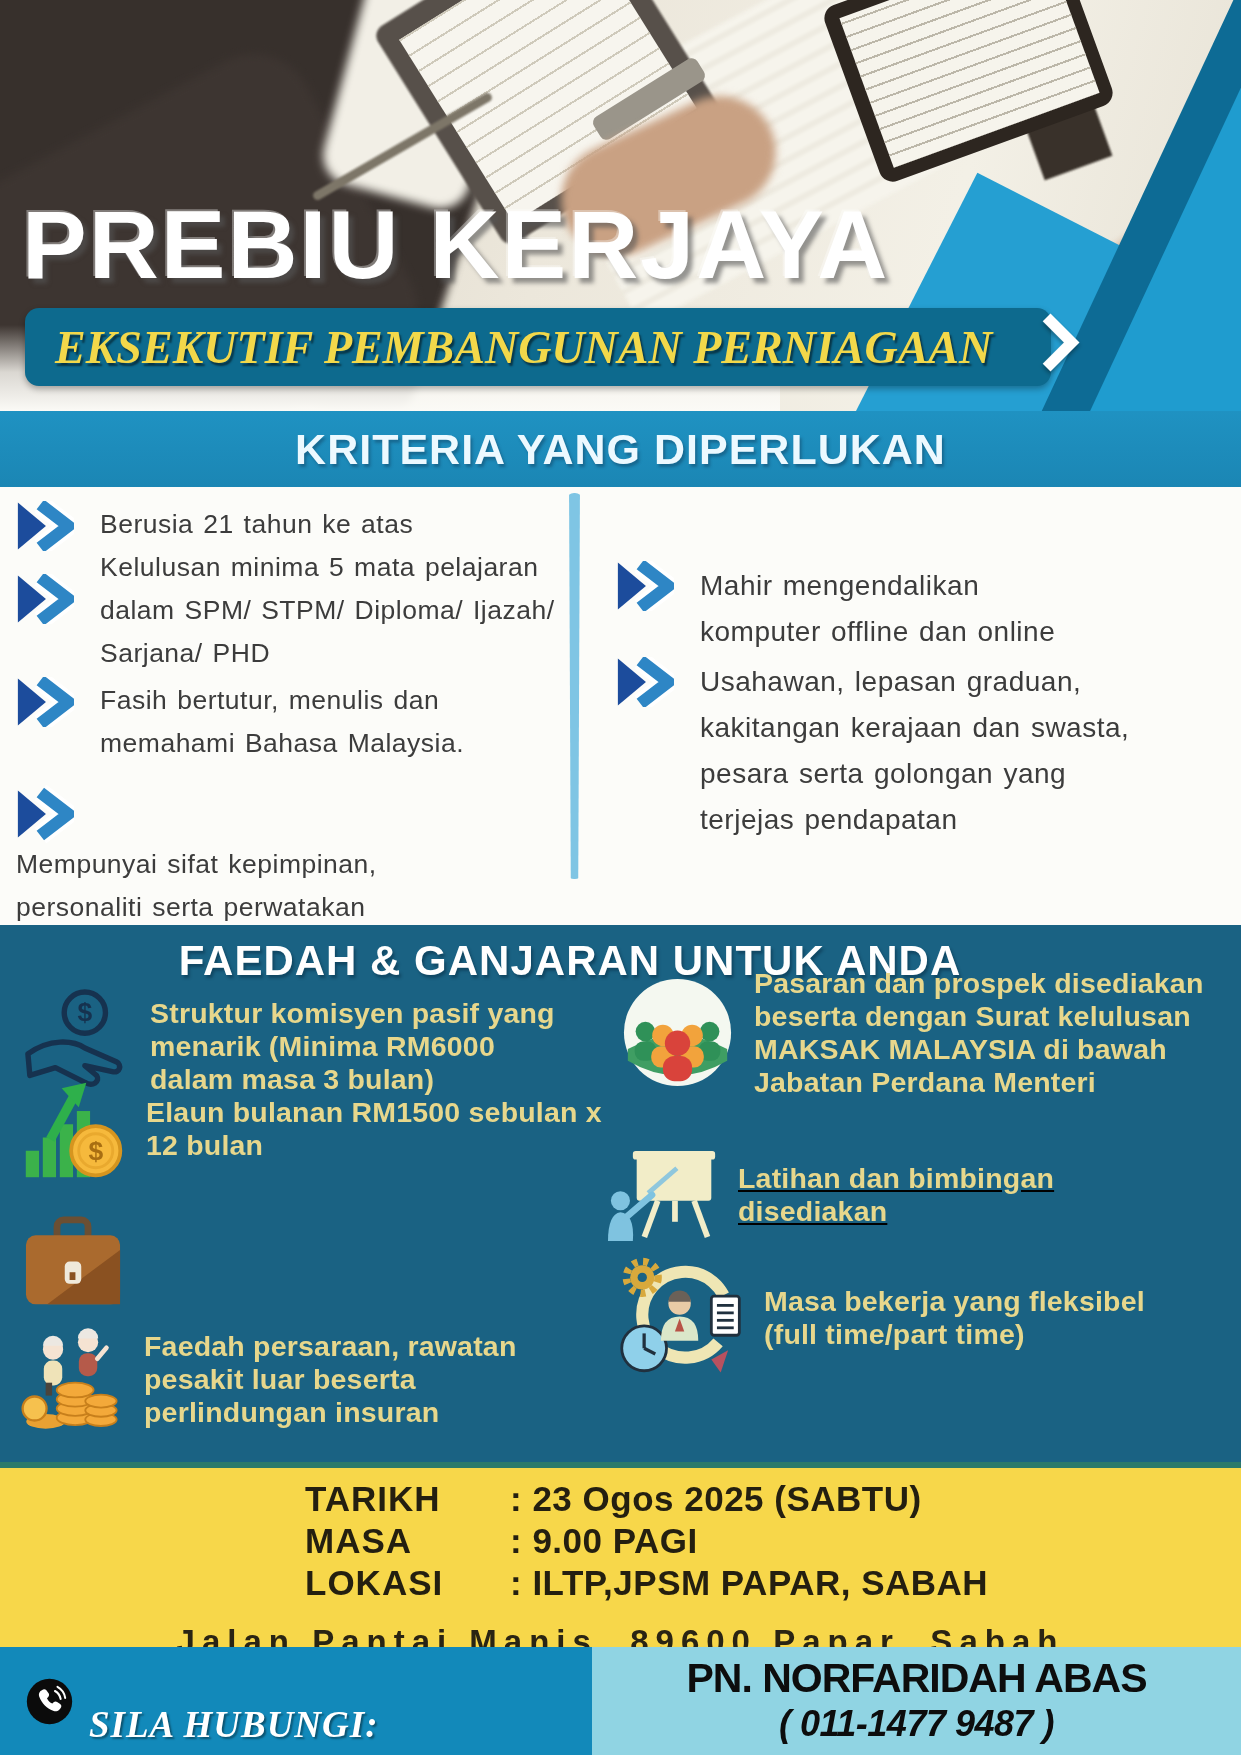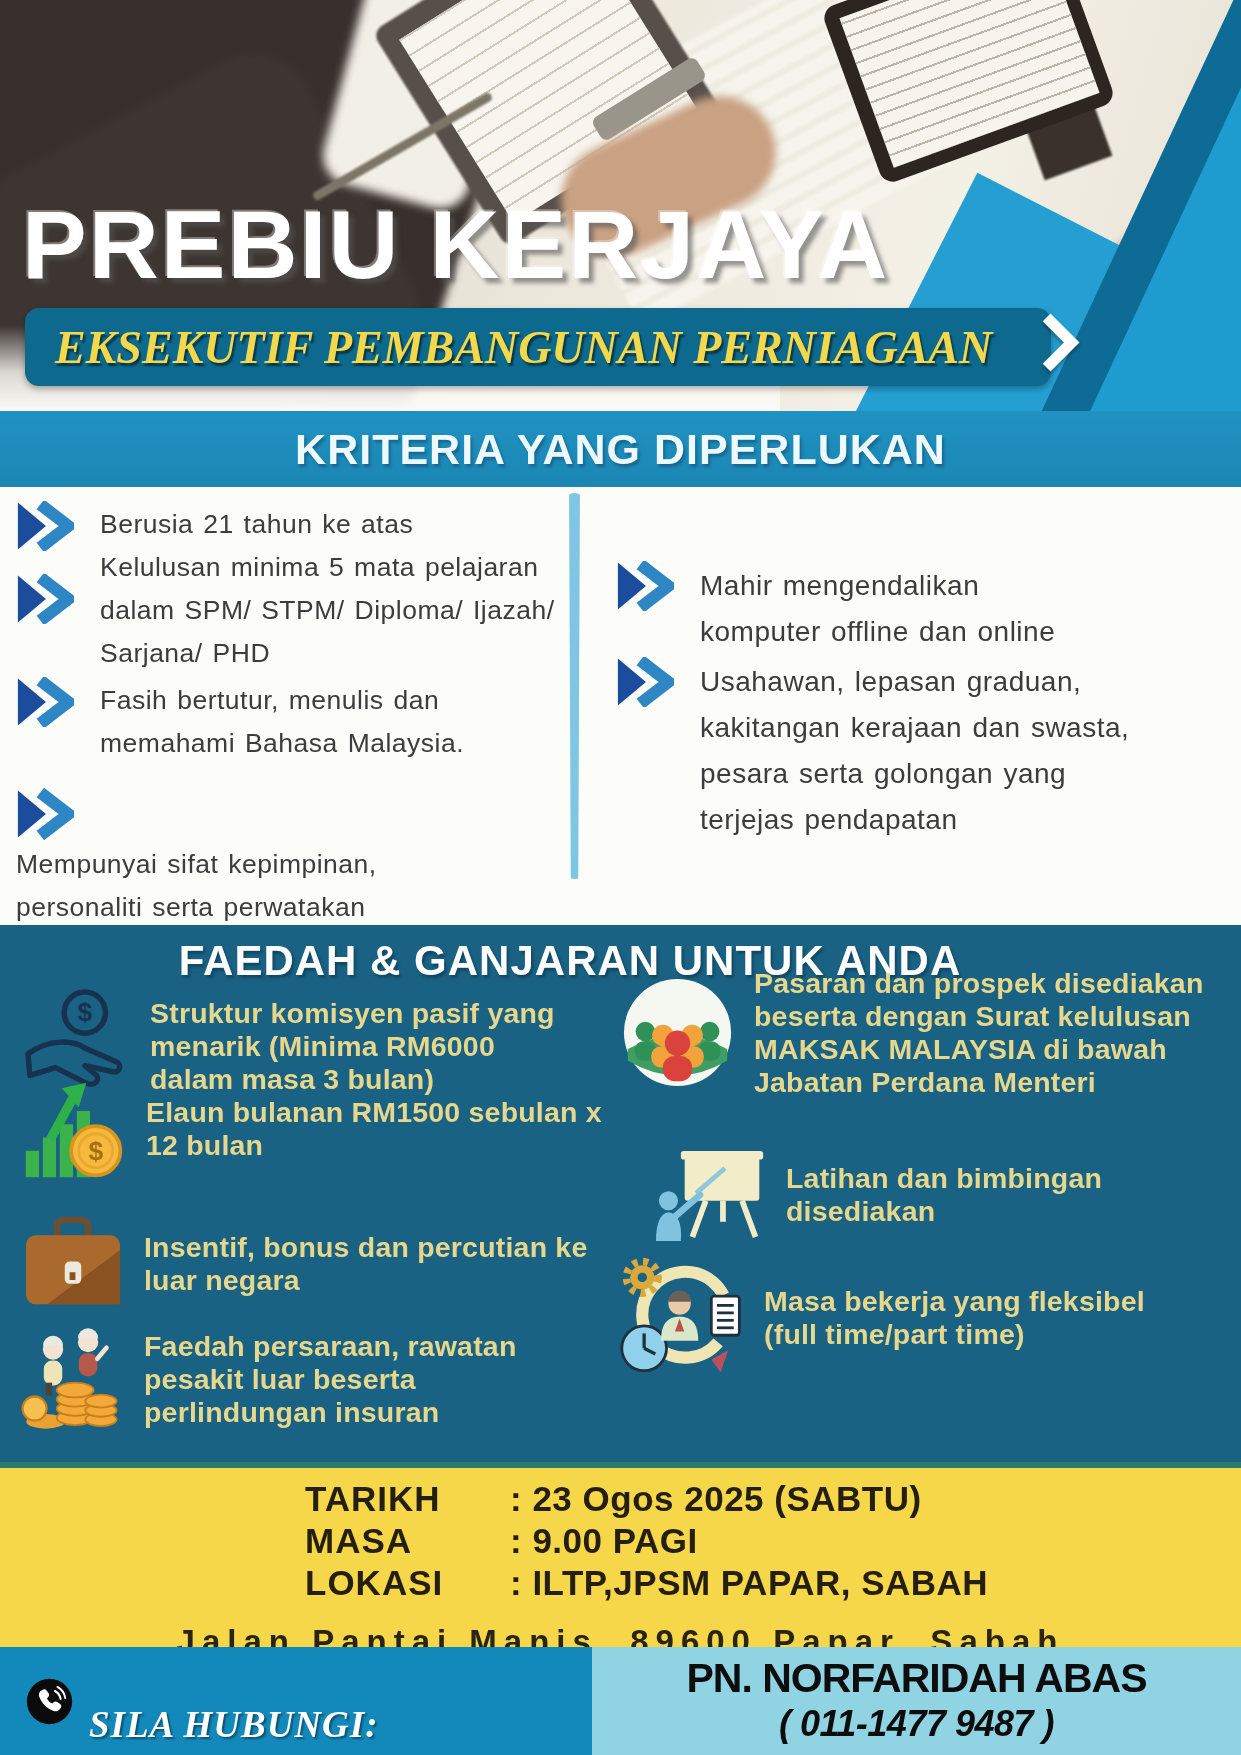--- a/index.html
+++ b/index.html
@@ -62,21 +62,21 @@
   .faedah-heading{position:absolute;left:90px;top:12px;width:960px;text-align:center;font-size:42px;font-weight:700;
     color:#ffffff;letter-spacing:1px;text-shadow:2px 3px 3px rgba(0,30,50,.4);}
   .b-item{position:absolute;display:flex;align-items:center;gap:20px;}
   .bicon{flex:0 0 auto;}
   .b-text{font-size:28.5px;font-weight:700;line-height:33px;color:#e7d78c;letter-spacing:.2px;}
   .fl1{left:22px;top:62px;}  .fl1 .b-text{width:430px;}
   .fl2{left:22px;top:152px;} .fl2 .b-text{width:465px;}
   .fl3{left:22px;top:290px;} .fl3 .b-text{width:450px;}
   .fl4{left:18px;top:398px;} .fl4 .b-text{width:390px;}
   .fr1{left:622px;top:42px;} .fr1 .b-text{width:465px;}
-  .fr2{left:656px;top:222px;}.fr2 .b-text{width:345px;}
+  .fr2{left:608px;top:222px;text-decoration:underline;}.fr2 .b-text{width:345px;}
   .fr3{left:618px;top:330px;}.fr3 .b-text{width:420px;}
 
   
   .event{position:absolute;left:0;top:1462px;width:1241px;height:185px;background:#f7d74a;border-top:6px solid #2c7a6a;box-sizing:border-box;}
   .ev-rows{position:absolute;left:305px;top:10px;display:flex;flex-direction:column;}
   .ev-row{display:flex;line-height:42px;}
   .ev-label{width:205px;font-size:35px;font-weight:700;color:#241f10;letter-spacing:1px;}
   .ev-value{font-size:35px;font-weight:700;color:#241f10;letter-spacing:.5px;}
   .ev-address{position:absolute;left:0;top:147px;width:1241px;text-align:center;font-size:33px;font-weight:700;
     color:#2a2413;letter-spacing:7px;margin-top:8px;}
@@ -282,21 +282,20 @@
     <div class="b-item fl2">
       <svg class="bicon" width="104" height="104">
           <use href="#sym-chart"></use>
         </svg>
       <div class="b-text">Elaun bulanan RM1500 sebulan x 12 bulan</div>
     </div>
     <div class="b-item fl3">
       <svg class="bicon" width="102" height="97">
           <use href="#sym-briefcase"></use>
         </svg>
-      <div class="b-text">Insentif, bonus dan percutian ke luar negara</div>
     </div>
     <div class="b-item fl4">
       <svg class="bicon" width="106" height="112">
           <use href="#sym-couple"></use>
         </svg>
       <div class="b-text">Faedah persaraan, rawatan pesakit luar beserta perlindungan insuran</div>
     </div>
     <div class="b-item fr1">
       <svg class="bicon" width="112" height="112">
           <use href="#sym-people"></use>

